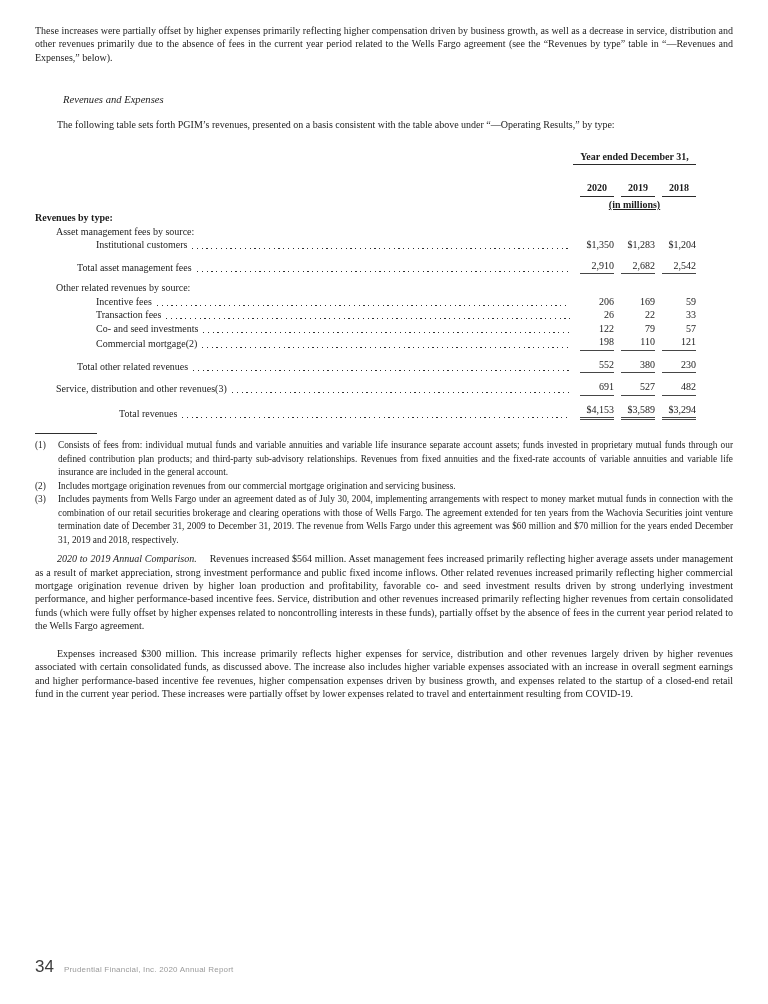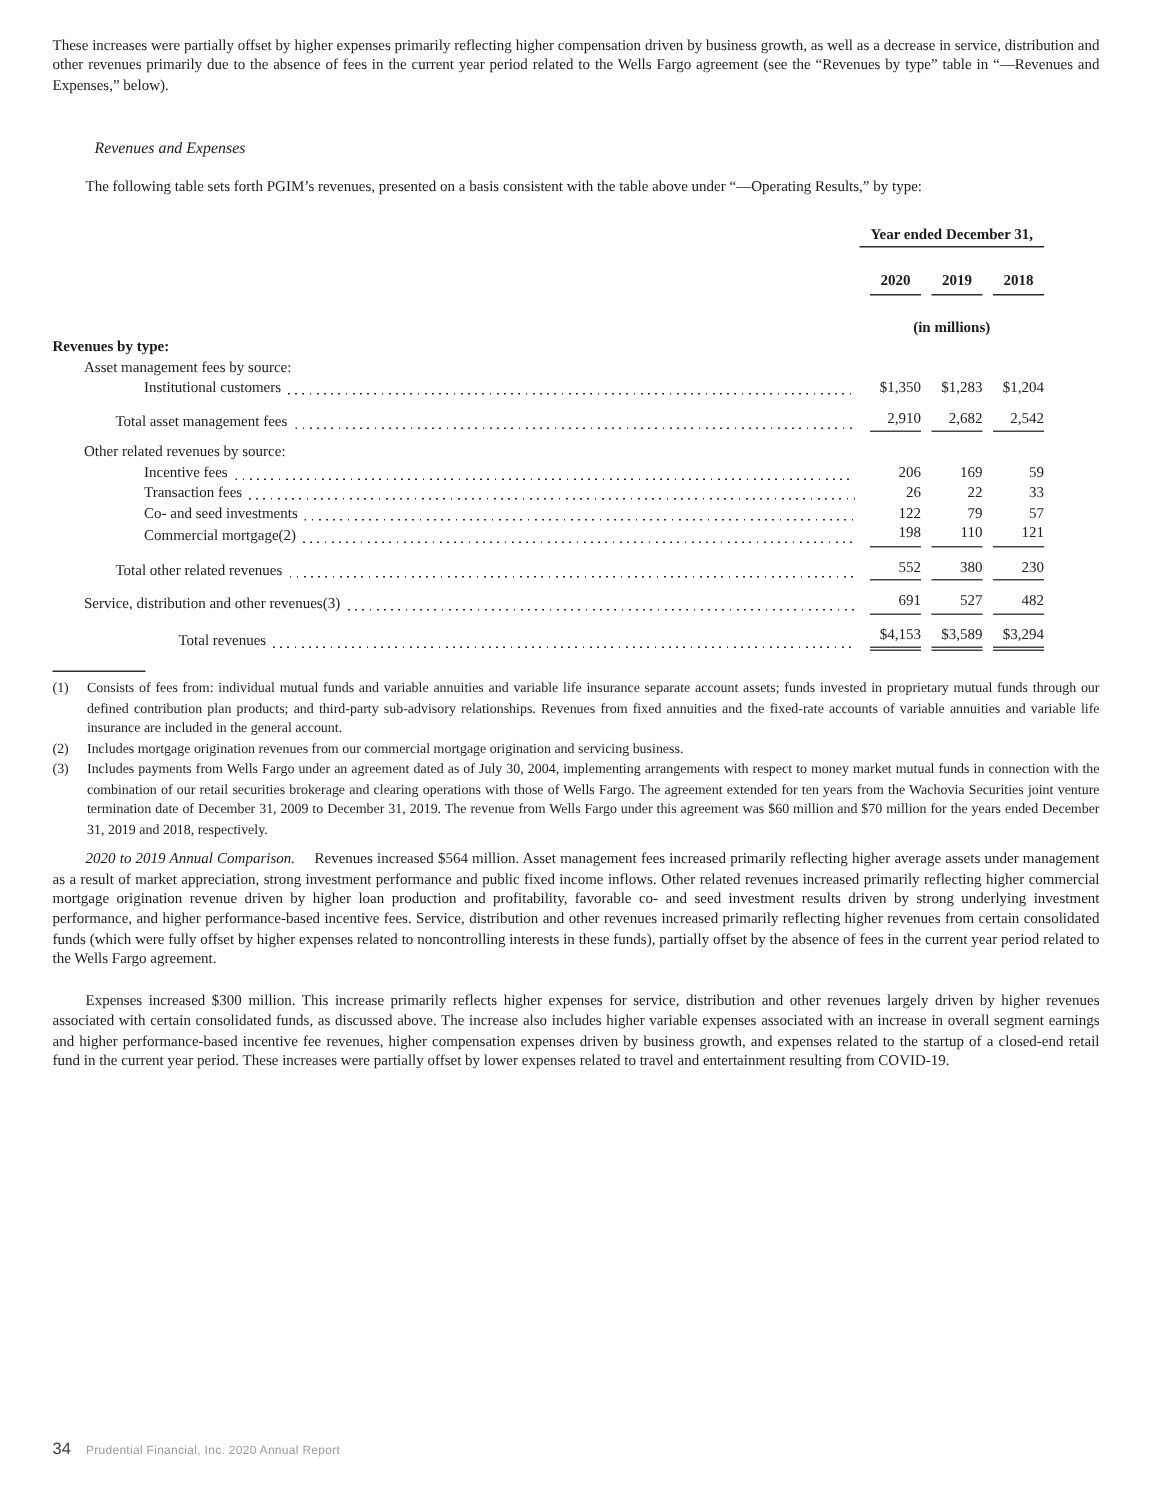--- a/index.html
+++ b/index.html
@@ -20,21 +20,21 @@
 
   
   .fin-table { margin-top:19px; }
   .t-head { display:flex; justify-content:flex-end; padding-right:37px; }
   .head-block { width:123px; font-weight:bold; text-align:center; }
   .spanner { white-space:nowrap; border-bottom:1px solid #2a2a2a; padding-bottom:1px; }
   .years { display:flex; margin-top:16px; }
   .ycell { display:block; width:34px; margin-left:7px; text-align:center;
            border-bottom:1px solid #2a2a2a; padding-bottom:1px; }
   .years .ycell:first-child { margin-left:7px; }
-  .units { margin-top:15px; }
+  .units { margin-top:1px;text-decoration:underline; }
 
   .t-row { display:flex; align-items:flex-end; line-height:13.5px; padding-right:37px; }
   .t-row .lbl { white-space:nowrap; }
   .bold .lbl { font-weight:bold; }
   .ind0 .lbl { padding-left:0; }
   .ind1 .lbl { padding-left:21px; }
   .ind2 .lbl { padding-left:61px; }
   .indt .lbl { padding-left:42px; }
   .indg .lbl { padding-left:84px; }
   .leader { flex:1; align-self:flex-end; height:1.2px; margin:0 3px 2.5px 5px;
@@ -53,21 +53,21 @@
   .fn-body { flex:1; text-align:justify; }
 
   
   .cmp { margin-top:5px; text-indent:22px; }
   .cmp-label { font-style:italic; margin-right:13px; }
   .exp { margin-top:14px; text-indent:22px; }
 
   
   .footer { position:absolute; left:35px; top:960px; display:flex; align-items:baseline;
             font-family:"Liberation Sans", sans-serif; }
-  .page-num { font-size:11px; color:#3d3d3d; }
+  .page-num { font-size:17px; color:#3d3d3d; }
   .footer-label { font-size:8px; color:#9b9b9b; margin-left:10px; letter-spacing:0.2px; }
 </style>
 </head>
 <body>
 
 <div class="page">
   <div class="content">
 
     <p class="body">These increases were partially offset by higher expenses primarily reflecting higher compensation driven by business growth, as well as a decrease in service, distribution and other revenues primarily due to the absence of fees in the current year period related to the Wells Fargo agreement (see the “Revenues by type” table in “—Revenues and Expenses,” below).</p>
 

